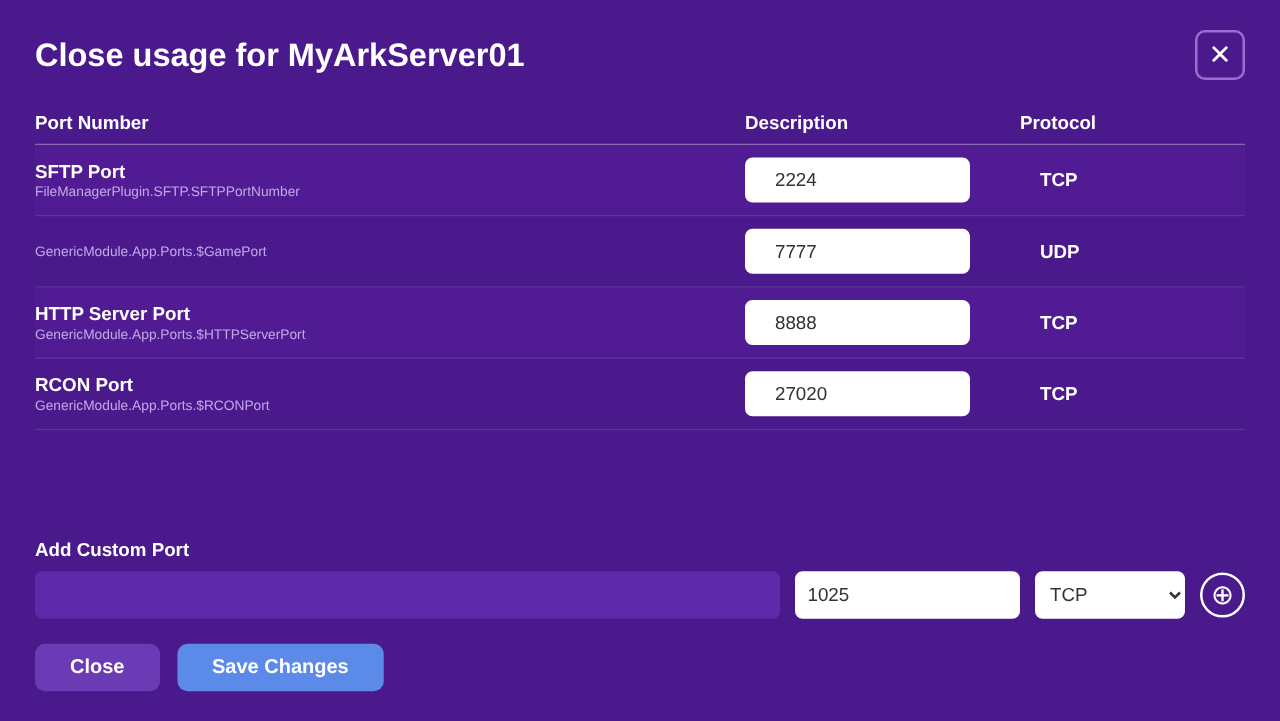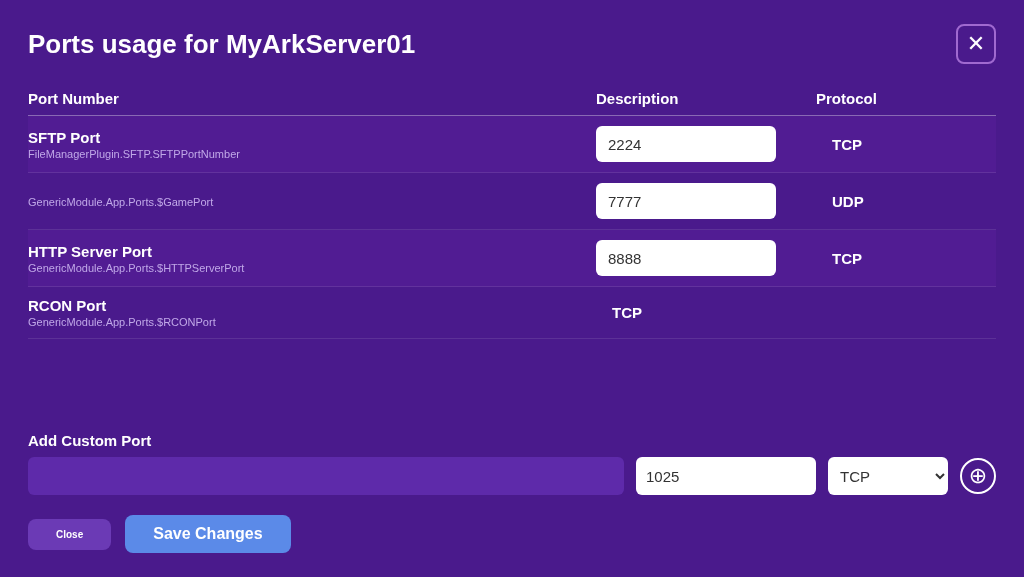--- a/index.html
+++ b/index.html
@@ -91,21 +91,21 @@
       margin-top: 2px;
     }
     .port-input {
       width: 180px;
       height: 36px;
       border-radius: 6px;
       border: none;
       background: #fff;
       color: #333;
       font-size: 15px;
-      padding: 0 12px;
+      padding: 0 24px;
       outline: none;
     }
     .protocol-text {
       font-size: 15px;
       font-weight: 600;
       color: #fff;
       padding-left: 16px;
     }
     .add-custom-section {
       margin-top: 14px;
@@ -175,41 +175,41 @@
       gap: 14px;
       margin-top: 20px;
       align-items: center;
     }
     .btn-close {
       padding: 10px 28px;
       border-radius: 8px;
       border: none;
       background: #6b3ab5;
       color: #fff;
-      font-size: 10px;
+      font-size: 16px;
       font-weight: 600;
       cursor: pointer;
     }
     .btn-save {
       padding: 10px 28px;
       border-radius: 8px;
       border: none;
       background: #5b8ae8;
       color: #fff;
       font-size: 16px;
       font-weight: 600;
       cursor: pointer;
     }
   </style>
 </head>
 <body>
 
 <div class="dialog">
   <div class="dialog-header">
-    <h1 class="dialog-title">Ports usage for MyArkServer01</h1>
+    <h1 class="dialog-title">Close usage for MyArkServer01</h1>
     <button class="close-btn">✕</button>
   </div>
 
   <div class="table-header">
     <div class="table-header-cell">Port Number</div>
     <div class="table-header-cell">Description</div>
     <div class="table-header-cell">Protocol</div>
   </div>
 
   <div class="table-body" id="port-rows">
@@ -239,20 +239,23 @@
     </div>
     <div>
       <input class="port-input" type="text" value="8888" style="">
     </div>
     <div class="protocol-text">TCP</div>
   </div>
       <div class="port-row">
     <div class="desc-col">
       <span class="desc-name">RCON Port</span>
       <span class="desc-sub">GenericModule.App.Ports.$RCONPort</span>
+    </div>
+    <div>
+      <input class="port-input" type="text" value="27020" style="">
     </div>
     <div class="protocol-text">TCP</div>
   </div>
     </div>
 
   <div class="add-custom-section">
     <div class="add-custom-label">Add Custom Port</div>
     <div class="add-custom-row">
       <input class="custom-desc-input" type="text" placeholder="" style="">
       <input class="custom-port-input" type="text" value="1025" id="custom-port-val" style="">

